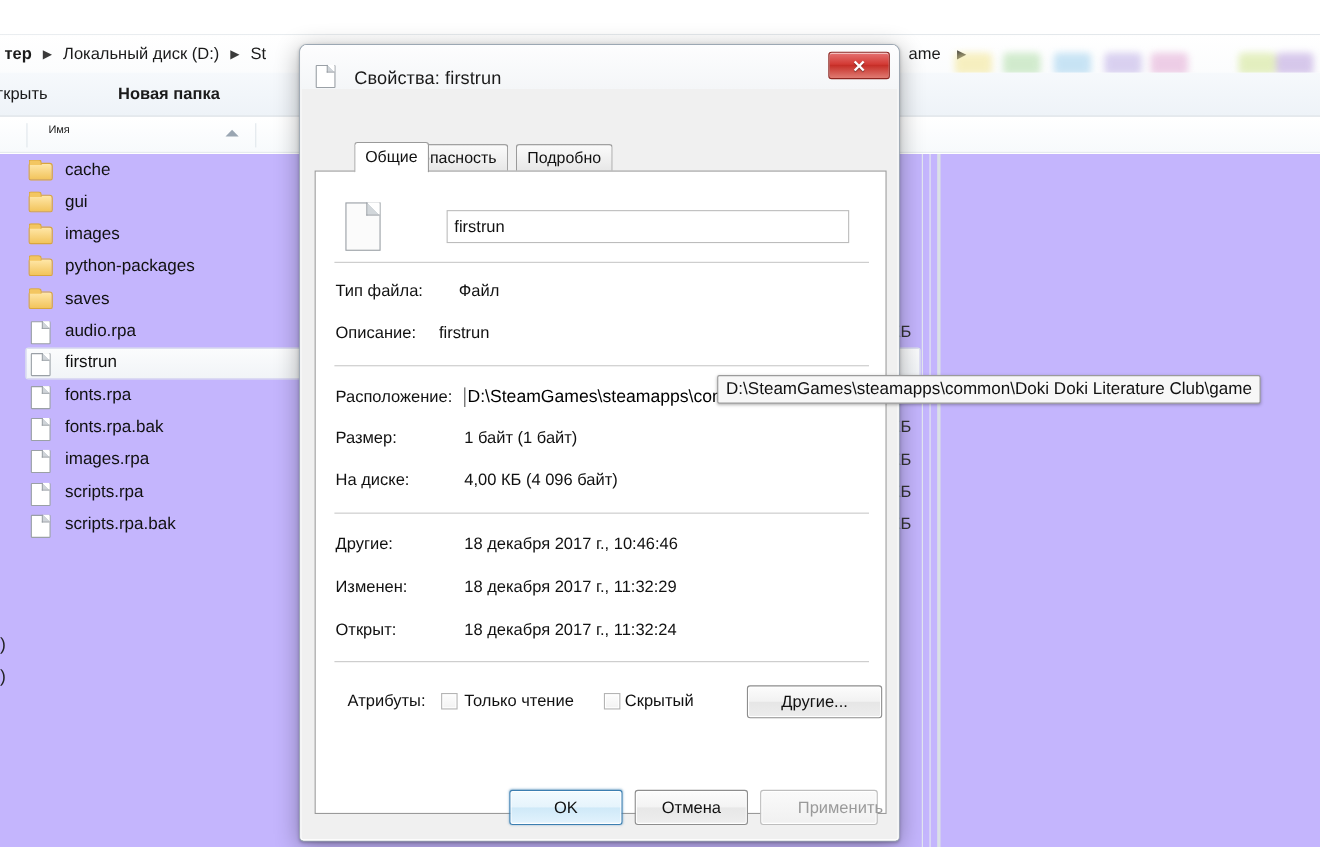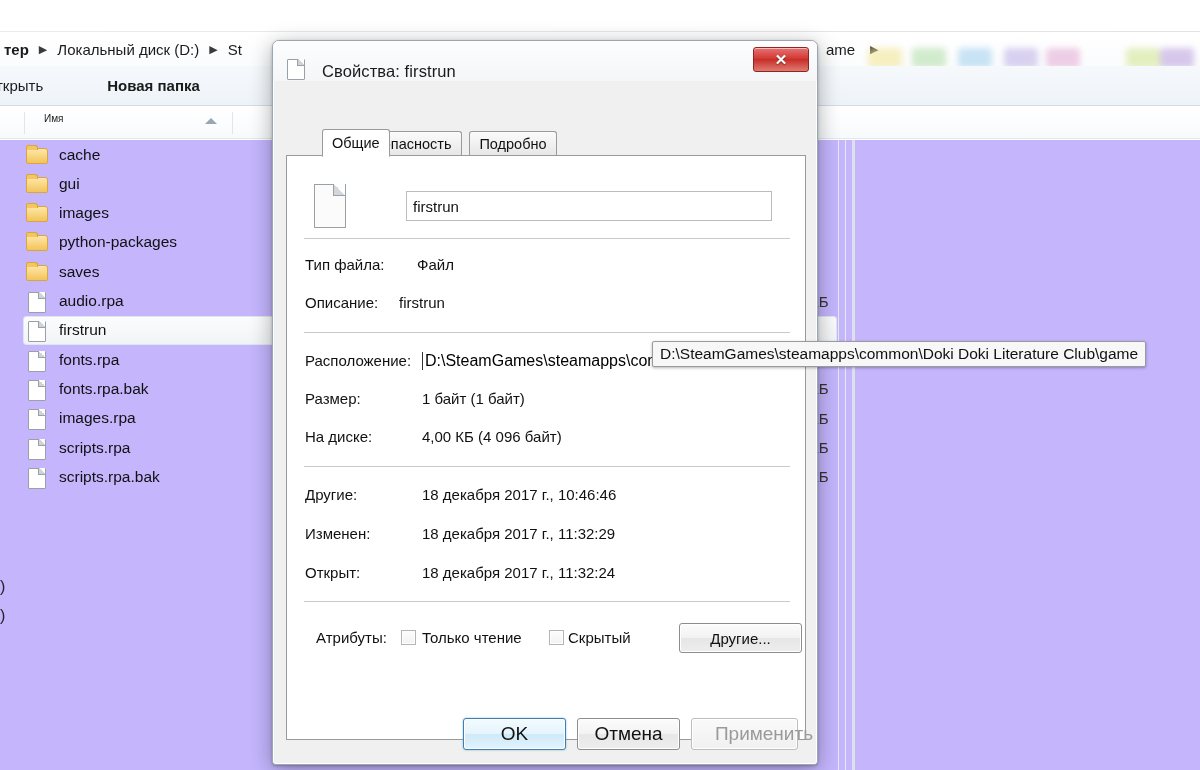--- a/index.html
+++ b/index.html
@@ -194,21 +194,21 @@
     font-size:15px; color:#111; cursor:pointer;
     display:flex; align-items:center; justify-content:center;
     box-shadow:inset 0 0 0 1px #fff;
   }
 
   .footer { position:absolute; left:0; bottom:0; width:544px; height:58px; }
   .dbtn {
     position:absolute; top:12px; height:32px;
     background:linear-gradient(to bottom,#fcfcfc 0%,#f3f3f3 48%,#e7e7e7 52%,#eeeeee 100%);
     border:1px solid #8d8d8d; border-radius:3px;
-    font-size:19px; color:#111; cursor:pointer;
+    font-size:15px; color:#111; cursor:pointer;
     display:flex; align-items:center; justify-content:center;
     box-shadow:inset 0 0 0 1px #fff;
     font-family:"Liberation Sans", sans-serif;
   }
   .dbtn.default {
     border:1px solid #3c7fb1;
     background:linear-gradient(to bottom,#f2fbff 0%,#e6f4fc 48%,#cfe9f8 52%,#e3f3fd 100%);
     box-shadow:inset 0 0 0 1px #ffffff, 0 0 2px rgba(60,127,177,.6);
   }
   .dbtn.disabled { color:#9a9a9a; border-color:#bdbdbd;

